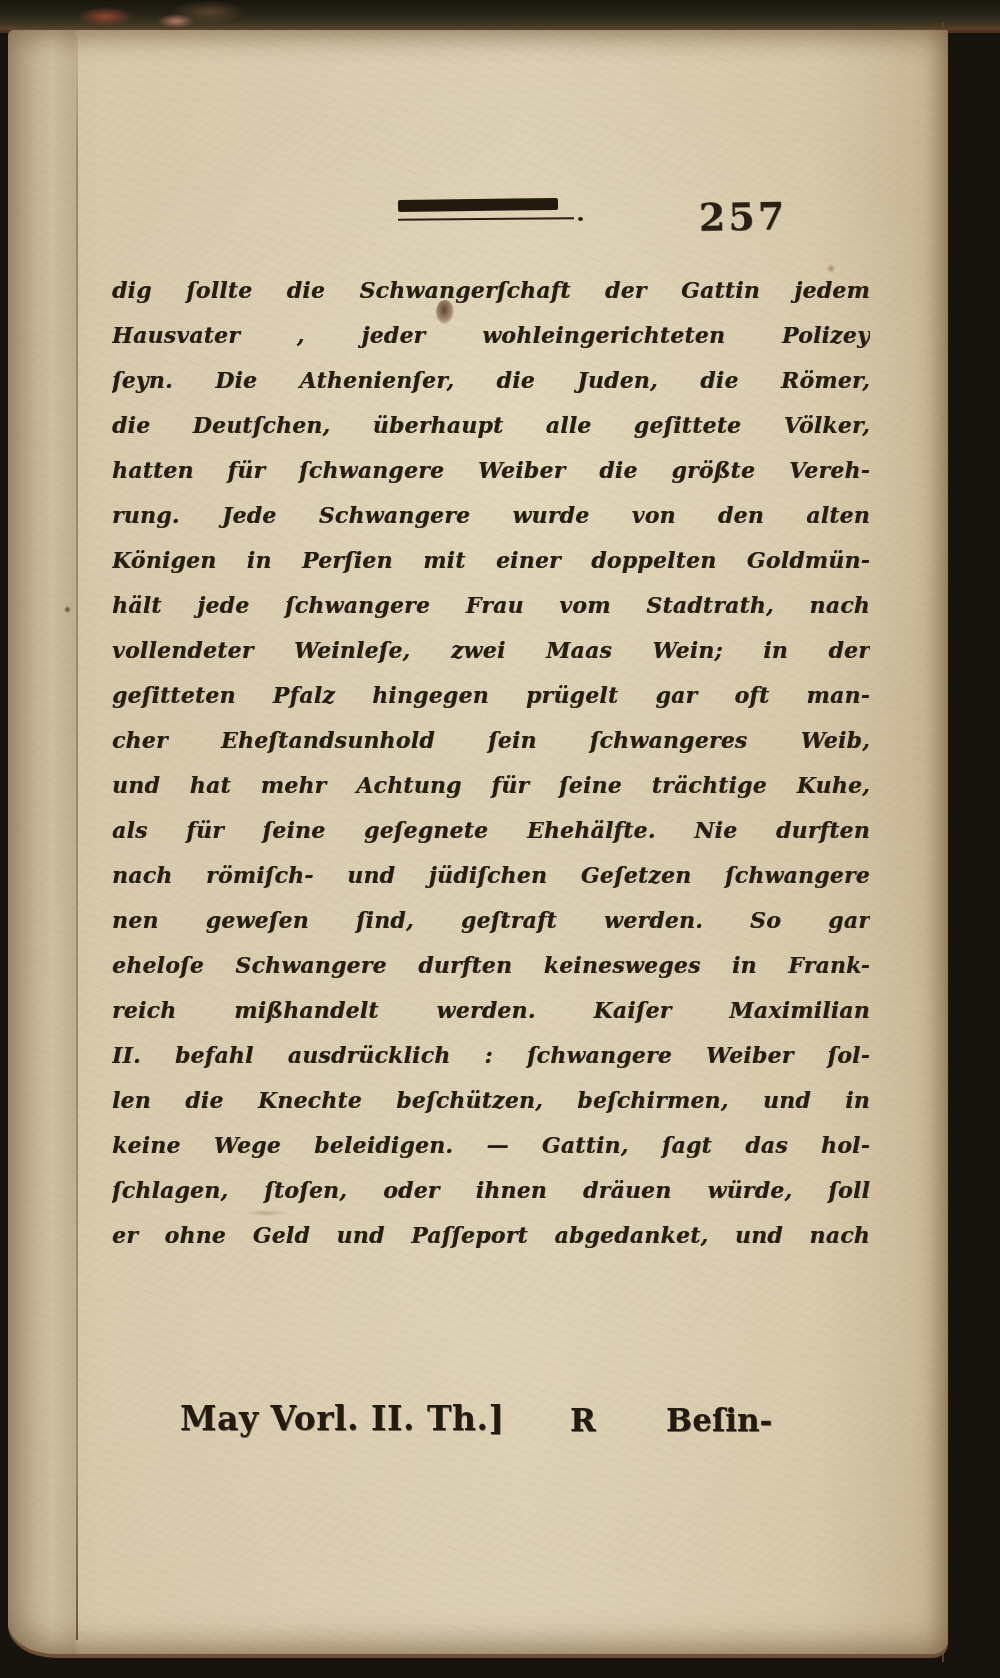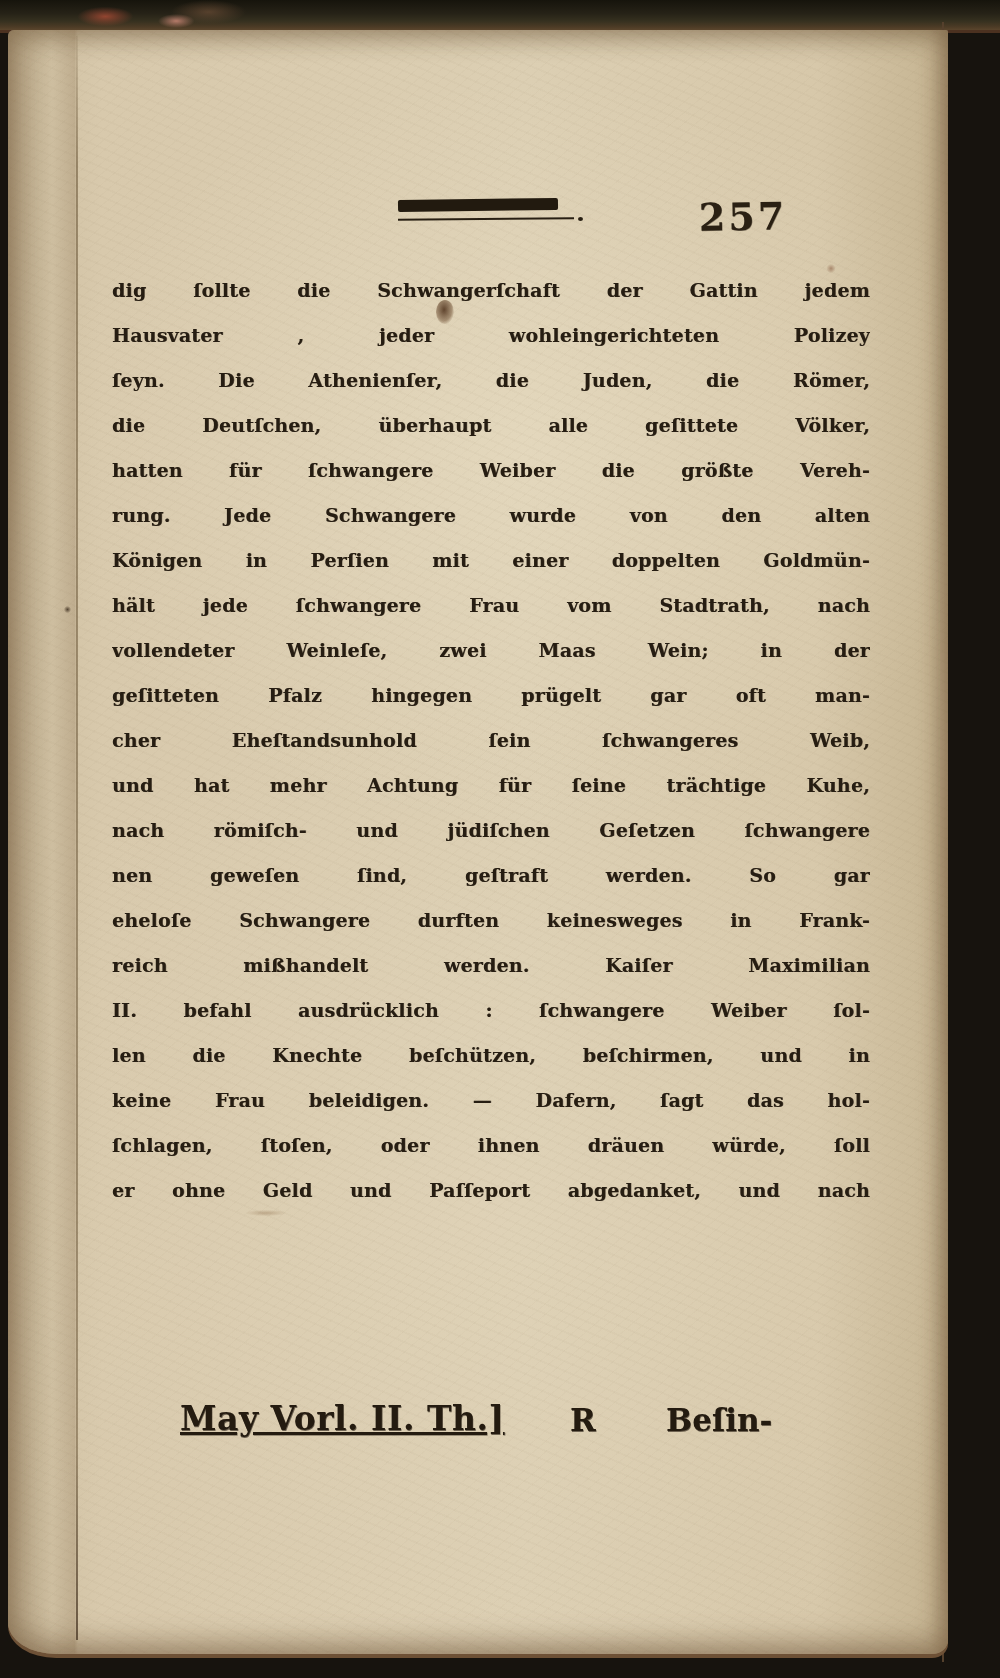--- a/index.html
+++ b/index.html
@@ -84,31 +84,31 @@
     font-size:38px;font-weight:bold;color:#2a2013;letter-spacing:3px;text-align:center;
     transform:rotate(-1deg);
     text-shadow:0.5px 0.5px 0.6px rgba(42,32,19,.5);
   }
   
   .text-block{
     position:absolute;left:112px;top:268px;width:758px;
   }
   .line{
     height:45px;line-height:45px;overflow:hidden;
-    font-size:19px;font-weight:bold;color:#261d12;
+    font-size:22px;font-weight:bold;color:#261d12;
     text-align:justify;text-align-last:justify;
     letter-spacing:0.2px;
     text-shadow:0.45px 0.45px 0.55px rgba(38,28,16,.55);
+    font-style:italic;
   }
   
   .sig-title{
     position:absolute;left:180px;top:1399px;
     font-size:33px;font-weight:bold;color:#241b10;letter-spacing:0.5px;
     text-shadow:0.6px 0.6px 0.6px rgba(36,27,16,.6);
-    text-decoration:underline;
   }
   .sig-mark{
     position:absolute;left:570px;top:1402px;
     font-size:31px;font-weight:bold;color:#241b10;
     text-shadow:0.5px 0.5px 0.5px rgba(36,27,16,.6);
   }
   .catchword{
     position:absolute;left:658px;top:1402px;
     font-size:31px;font-weight:bold;color:#241b10;
     text-shadow:0.5px 0.5px 0.5px rgba(36,27,16,.6);
@@ -149,27 +149,28 @@
   <div class="line">ſeyn. Die Athenienſer, die Juden, die Römer,</div>
   <div class="line">die Deutſchen, überhaupt alle geſittete Völker,</div>
   <div class="line">hatten für ſchwangere Weiber die größte Vereh-</div>
   <div class="line">rung. Jede Schwangere wurde von den alten</div>
   <div class="line">Königen in Perſien mit einer doppelten Goldmün-</div>
   <div class="line">hält jede ſchwangere Frau vom Stadtrath, nach</div>
   <div class="line">vollendeter Weinleſe, zwei Maas Wein; in der</div>
   <div class="line">geſitteten Pfalz hingegen prügelt gar oft man-</div>
   <div class="line">cher Eheſtandsunhold ſein ſchwangeres Weib,</div>
   <div class="line">und hat mehr Achtung für ſeine trächtige Kuhe,</div>
+  <div class="line">als für ſeine geſegnete Ehehälfte. Nie durften</div>
   <div class="line">nach römiſch- und jüdiſchen Geſetzen ſchwangere</div>
   <div class="line">nen geweſen ſind, geſtraft werden. So gar</div>
   <div class="line">eheloſe Schwangere durften keinesweges in Frank-</div>
   <div class="line">reich mißhandelt werden. Kaiſer Maximilian</div>
   <div class="line">II. befahl ausdrücklich : ſchwangere Weiber ſol-</div>
   <div class="line">len die Knechte beſchützen, beſchirmen, und in</div>
-  <div class="line">keine Frau beleidigen. — Dafern, ſagt das hol-</div>
+  <div class="line">keine Wege beleidigen. — Gattin, ſagt das hol-</div>
   <div class="line">ſchlagen, ſtoſen, oder ihnen dräuen würde, ſoll</div>
   <div class="line">er ohne Geld und Paſſeport abgedanket, und nach</div>
 </div>
 
 <div class="sig-title">May Vorl. II. Th.]</div>
 <div class="sig-mark">R</div>
 <div class="catchword">Beſin-</div>
 
 <div class="stain stain-a"></div>
 <div class="stain stain-b"></div>

